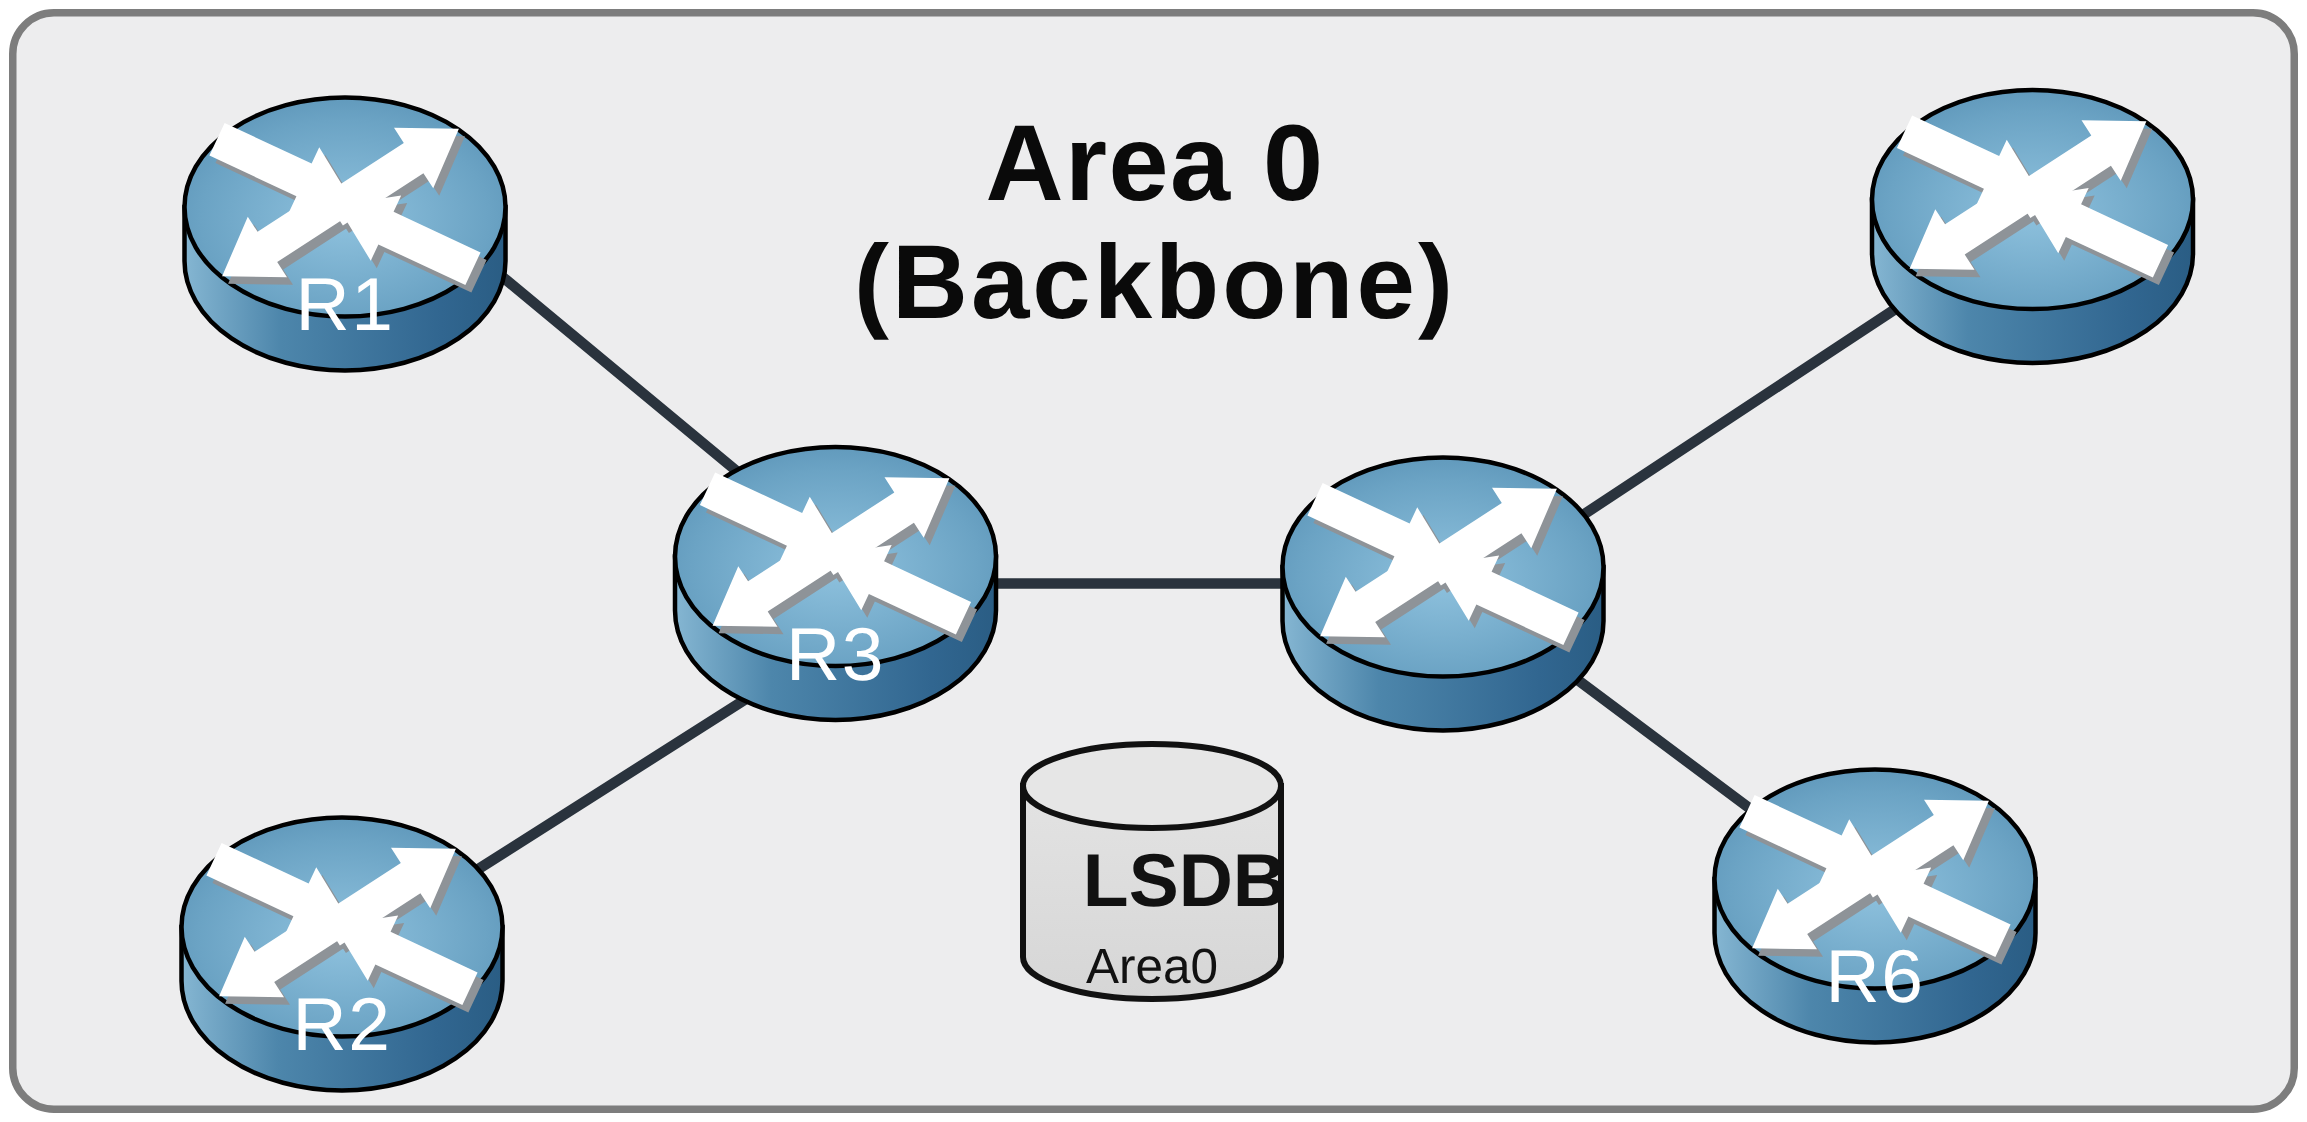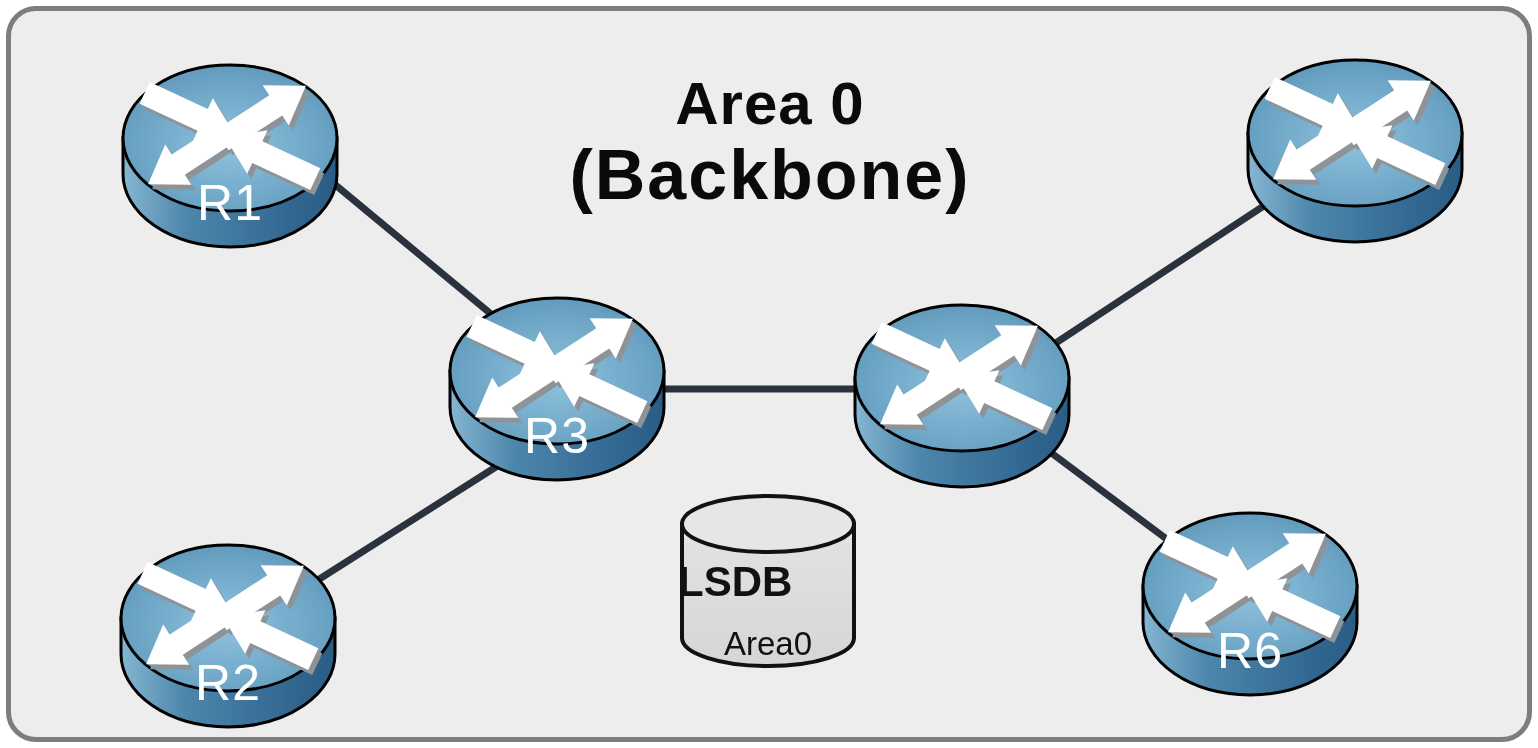--- a/index.html
+++ b/index.html
@@ -13,38 +13,38 @@
     box-sizing: border-box;
   }
   .links-layer {
     position: absolute; left: 0; top: 0; width: 1538px; height: 748px;
     z-index: 1; pointer-events: none;
   }
   .title {
     position: absolute; left: 440px; top: 72px; width: 660px;
     text-align: center; z-index: 2; color: #0a0a0a;
   }
-  .title .line1 { font-size: 60px; font-weight: 700; line-height: 1.05; letter-spacing: 1px; }
+  .title .line1 { font-size: 72px; font-weight: 700; line-height: 1.05; letter-spacing: 1px; }
   .title .line2 { font-size: 70px; font-weight: 700; line-height: 1.15; letter-spacing: 2px; }
   .router {
     position: absolute; width: 220px; height: 192px; z-index: 3;
   }
   .router svg { position: absolute; left: 0; top: 0; width: 220px; height: 192px; }
   .router .rlabel {
     position: absolute; left: 0; right: 0; top: 114px; text-align: center;
     font-size: 50px; font-weight: 400; color: #ffffff; z-index: 4;
     letter-spacing: 1px;
   }
   .db {
     position: absolute; left: 678px; top: 492px; width: 180px; height: 180px; z-index: 3;
   }
   .db svg { position: absolute; left: 0; top: 0; width: 180px; height: 180px; }
   .db .db-title {
-    position: absolute; left: 0; right: 0; top: 66px; text-align: left;
-    font-size: 42px; font-weight: 700; color: #111111;
+    position: absolute; left: 0; right: 0; top: 66px; text-align: right;
+    font-size: 50px; font-weight: 700; color: #111111;
   }
   .db .db-sub {
     position: absolute; left: 0; right: 0; top: 116px; text-align: center;
     font-size: 33px; font-weight: 400; color: #111111; margin-top: 17px;
   }
   .defs-holder { position: absolute; width: 0; height: 0; }
 </style>
 </head>
 <body>
 

